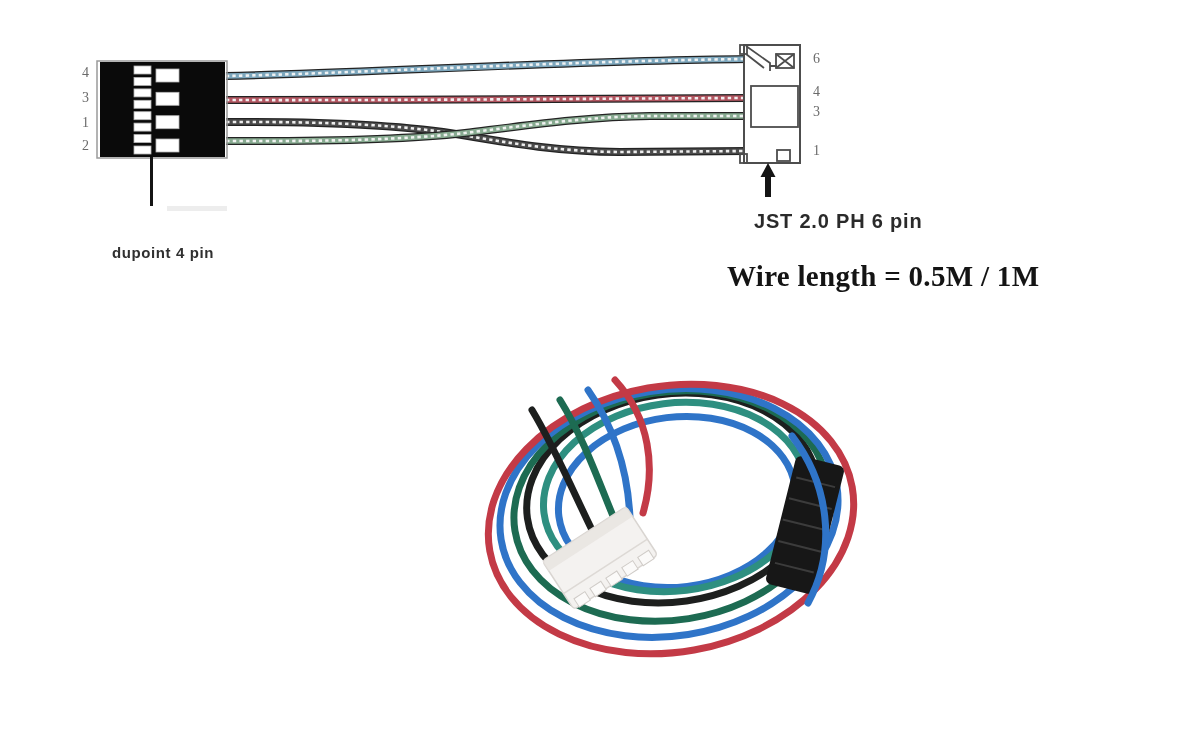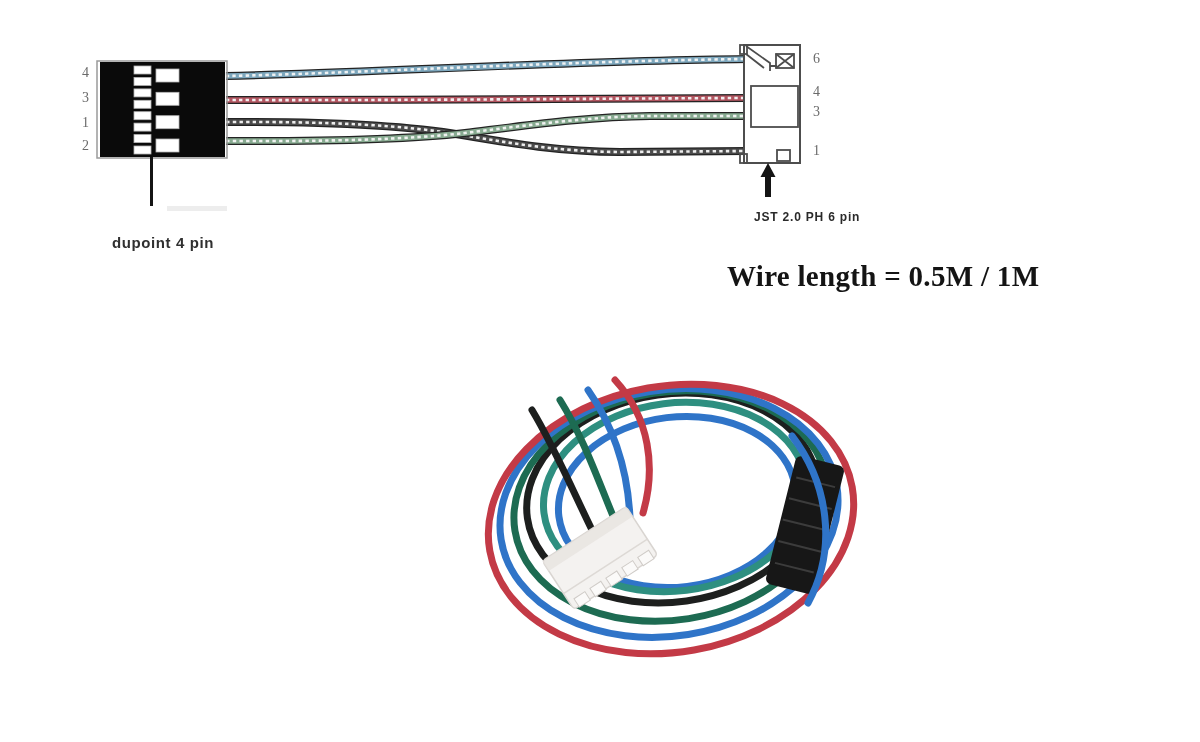--- a/index.html
+++ b/index.html
@@ -3,22 +3,22 @@
 <meta charset="utf-8">
 <style>
   html,body{margin:0;padding:0;background:#fff;}
   #canvas{position:relative;width:1200px;height:742px;background:#ffffff;overflow:hidden;
           font-family:"Liberation Sans",sans-serif;}
   .abs{position:absolute;}
   .pin-num{position:absolute;font-family:"Liberation Serif",serif;font-size:14px;color:#6a6a6a;
            line-height:1;}
   .conn-label{position:absolute;font-family:"Liberation Sans",sans-serif;font-weight:bold;
               color:#262626;}
-  #dupont-label{left:112px;top:234px;font-size:15px;letter-spacing:.6px;color:#303030;}
-  #jst-label{left:754px;top:210px;font-size:12px;letter-spacing:.8px;color:#2a2a2a;}
+  #dupont-label{left:112px;top:244px;font-size:15px;letter-spacing:.6px;color:#303030;}
+  #jst-label{left:754px;top:210px;font-size:20px;letter-spacing:.8px;color:#2a2a2a;}
   #wire-length-label{left:727px;top:260px;font-family:"Liberation Serif",serif;
                      font-weight:bold;font-size:29px;color:#141414;letter-spacing:.3px;}
   .artifact{position:absolute;background:#ededed;}
   svg{display:block;}
   .wire-outline{fill:none;stroke:#232323;stroke-width:8;}
   .wire-core{fill:none;stroke-width:5.6;}
   .wire-texture{fill:none;stroke:#f5f5f5;stroke-width:2.6;stroke-dasharray:3.4 3.2;opacity:.95;}
   .jst-line{fill:none;stroke:#4d4d4d;stroke-width:1.8;}
   .photo-wire{fill:none;stroke-width:7;stroke-linecap:round;}
 </style>

